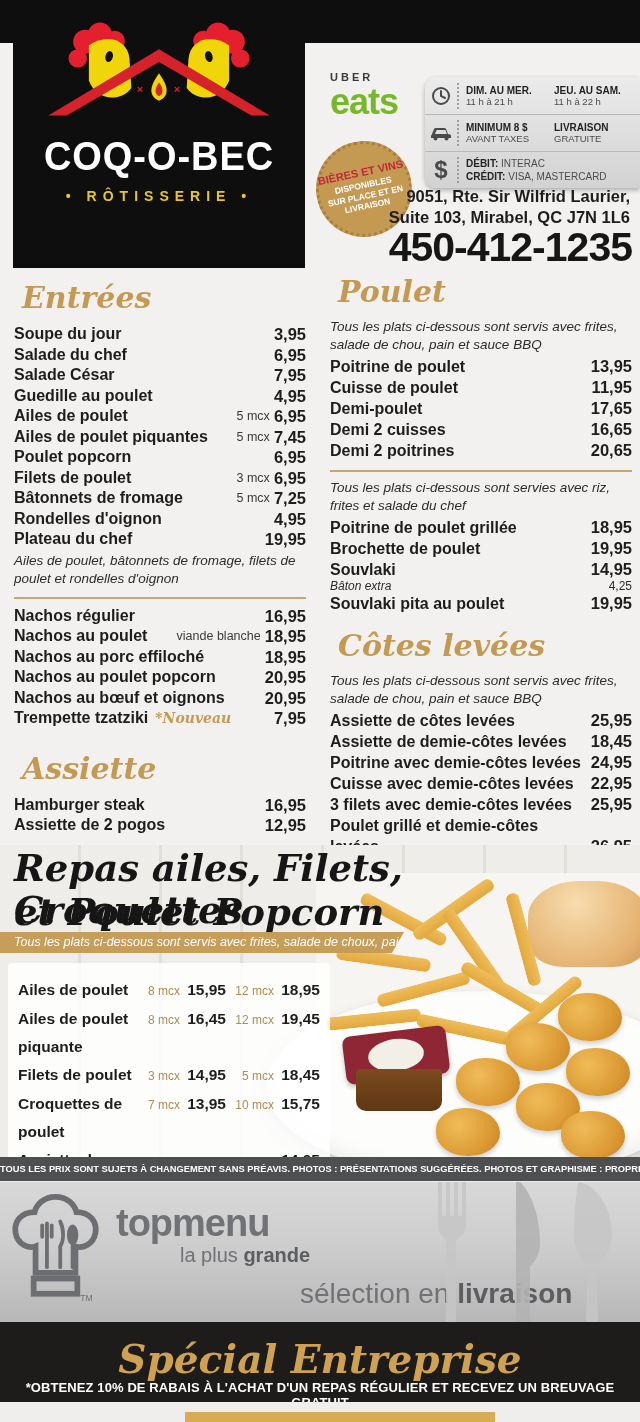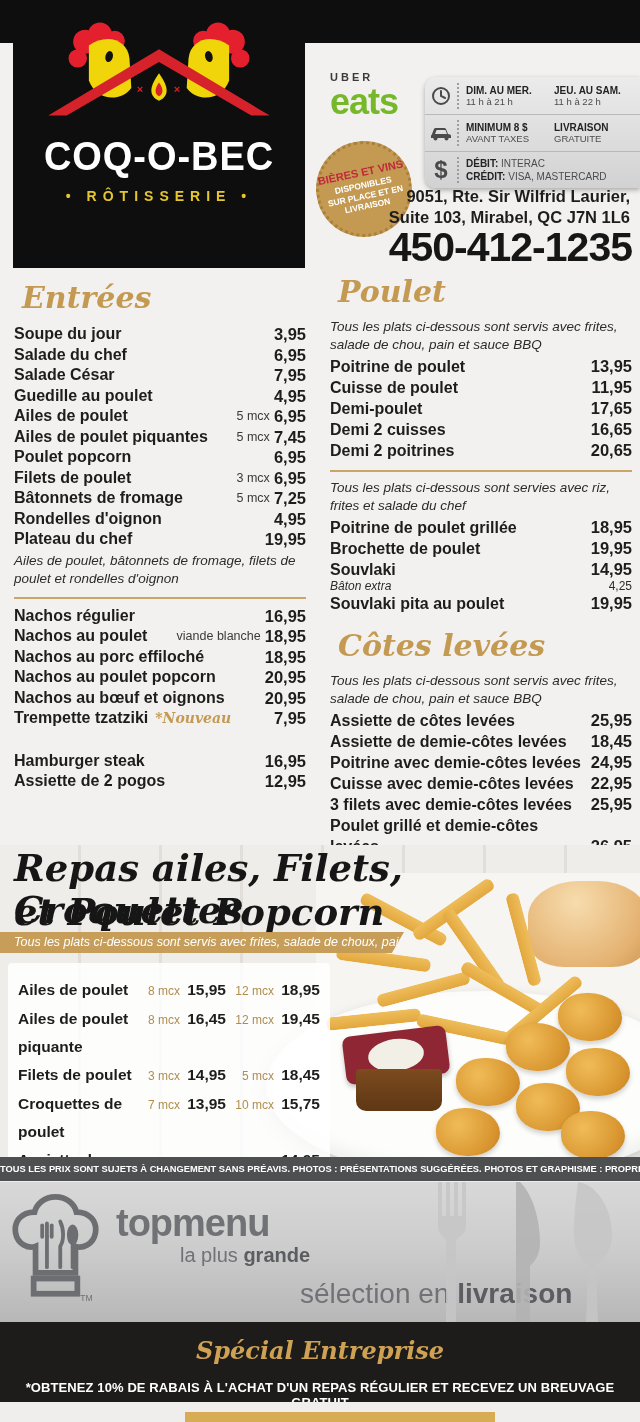--- a/index.html
+++ b/index.html
@@ -97,21 +97,21 @@
   #footer{left:0;top:1181px;width:640px;height:141px;background:linear-gradient(180deg,#d8d8d8,#cdcdcd 45%,#b7b7b8);
           border-top:1px solid #eee;}
   #tmbrand{position:absolute;left:116px;top:20px;font-size:38px;font-weight:bold;color:#717276;letter-spacing:-1px;}
   #tmtag1{position:absolute;left:180px;top:62px;font-size:20px;color:#717276;}
   #tmtag2{position:absolute;left:300px;top:96px;font-size:28px;color:#717276;}
   #tmtag1 b,#tmtag2 b{color:#5c5d60;}
   #utensils{position:absolute;right:12px;top:0;}
 
   
   #special{left:0;top:1322px;width:640px;height:80px;background:#1d1c1b;text-align:center;}
-  #spTitle{position:absolute;left:0;top:14px;width:100%;font-size:24px;color:#cfa153;}
+  #spTitle{position:absolute;left:0;top:14px;width:100%;font-size:39px;color:#cfa153;}
   #spText{position:absolute;left:0;top:58px;width:100%;font-size:13px;font-weight:bold;color:#fff;letter-spacing:.1px;}
   #bottomstrip{left:0;top:1402px;width:640px;height:20px;background:#efeeec;}
   #goldbar{left:185px;top:1412px;width:310px;height:10px;background:#d8ab55;}
 </style>
 </head>
 <body>
 
 <div id="page">
 
   <div id="topbar" class="abs"></div>
@@ -304,20 +304,21 @@
           <span class="mi-price">20,95</span>
         </div>
         <div class="mi">
           <span class="mi-name">Trempette tzatziki</span>
           <span class="mi-tag script">*Nouveau</span>
           <span class="fill"></span>
           <span class="mi-price">7,95</span>
         </div>
       </div>
     <div class="gap"></div>
+    <h2 class="script sechead">Assiette</h2>
     <div>
         <div class="mi">
           <span class="mi-name">Hamburger steak</span>
           <span class="fill"></span>
           <span class="mi-price">16,95</span>
         </div>
         <div class="mi">
           <span class="mi-name">Assiette de 2 pogos</span>
           <span class="fill"></span>
           <span class="mi-price">12,95</span>

